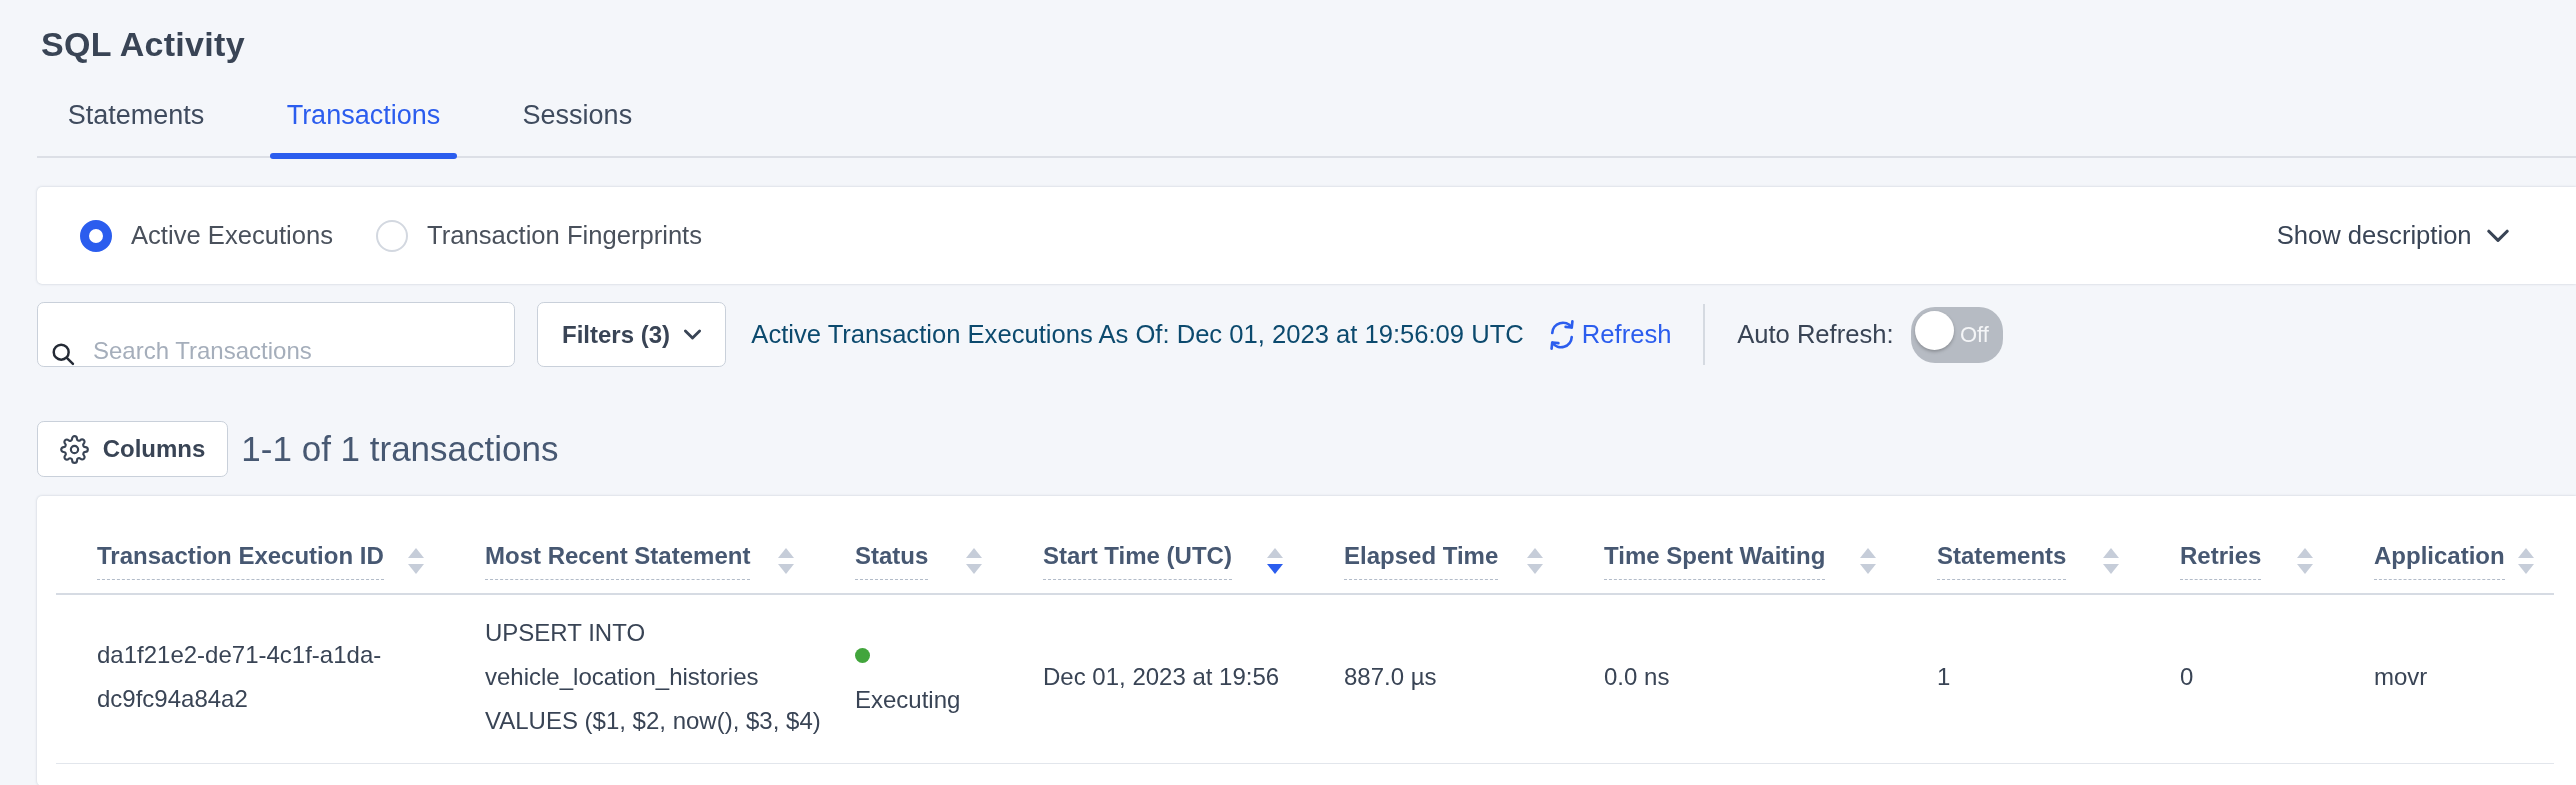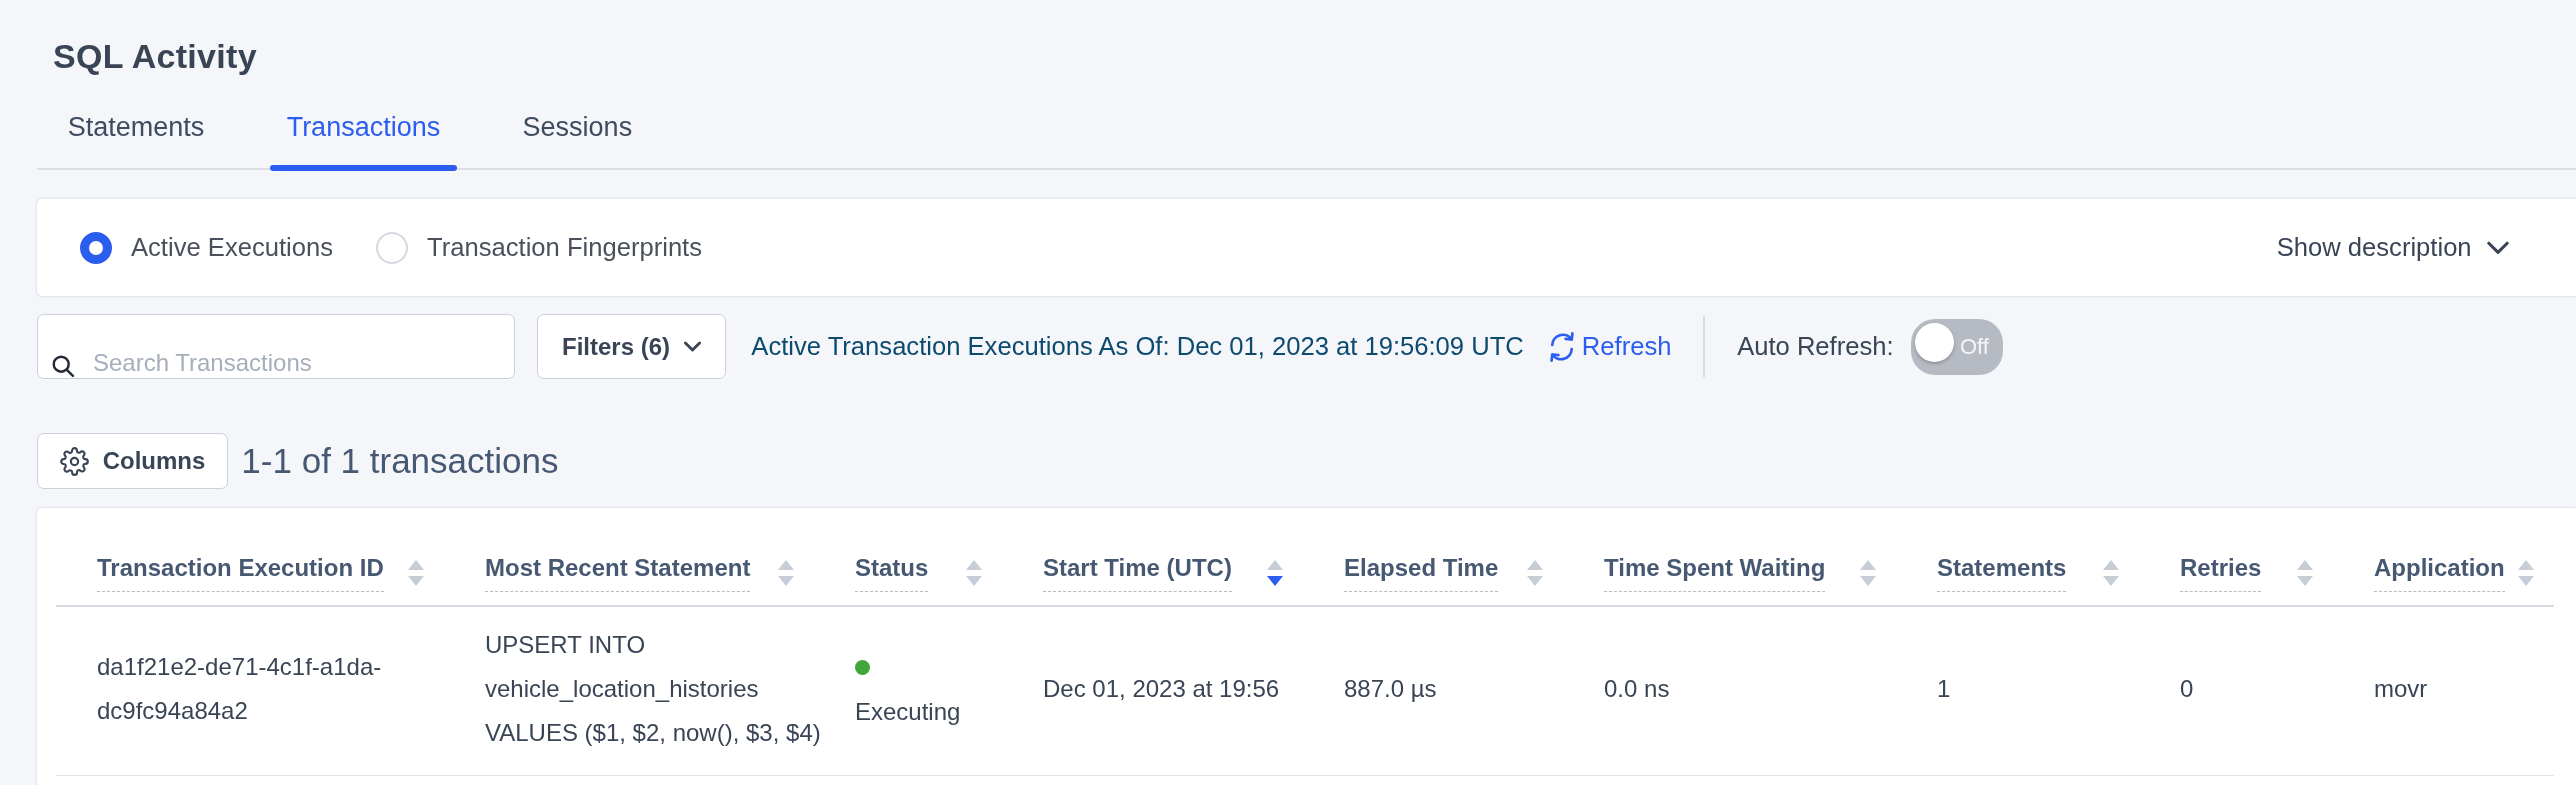--- a/index.html
+++ b/index.html
@@ -7,21 +7,21 @@
   body {
     width:2576px; height:785px;
     background:#f4f6fa;
     font-family:"Liberation Sans", sans-serif;
     color:#394455;
     overflow:hidden;
   }
   .page { width:2576px; height:785px; padding:20.5px 0 0 37px; }
 
   
-  .page-title { margin:16px; font-size:34px; font-weight:700; color:#394455; letter-spacing:0.3px; }
+  .page-title { margin:4px; font-size:34px; font-weight:700; color:#394455; letter-spacing:0.3px; }
 
   
   .tabs-bar { margin-top:36px; border-bottom:2.6px solid #dcdfe6; padding-left:17px; display:flex; gap:55px; }
   .tab { position:relative; font-size:27px; color:#3f4b5e; padding:0 13.7px 25.6px 13.7px; cursor:pointer; }
   .tab.active { color:var(--accent); font-weight:400; }
   .tab.active::after { content:""; position:absolute; left:-3.4px; right:-3.4px; bottom:-2.6px; height:6px; background:var(--accent); border-radius:3.4px; }
 
   :root { --accent:#2b5dee; --green:#42a53c; --btn-border:#c9d0da; }
 
   
@@ -110,21 +110,21 @@
       <span>
         <svg width="25.6" height="25.6" viewBox="0 0 24 24" fill="none" stroke="#242a35" stroke-width="2.3" stroke-linecap="round">
             <circle cx="10.5" cy="10.5" r="7"></circle>
             <line x1="15.8" y1="15.8" x2="21.5" y2="21.5"></line>
           </svg>
       </span>
       <input type="text" placeholder="Search Transactions" style="">
     </div>
 
     <div class="filters-btn">
-      <span class="lbl">Filters (6)</span>
+      <span class="lbl">Filters (3)</span>
       <span>
         <svg width="17" height="11" viewBox="0 0 24 14" fill="none" stroke="#394455" stroke-width="4" stroke-linecap="round" stroke-linejoin="round">
             <polyline points="2 2 12 12 22 2"></polyline>
           </svg>
       </span>
     </div>
 
     <div class="as-of">Active Transaction Executions As Of: Dec 01, 2023 at 19:56:09 UTC</div>
 
     <div class="refresh-btn">

